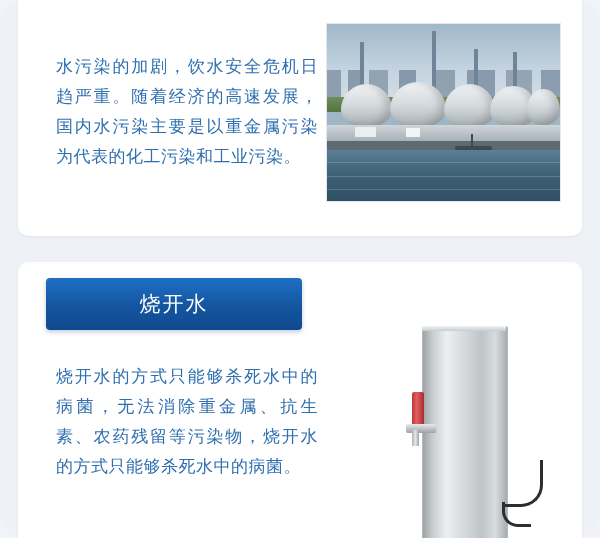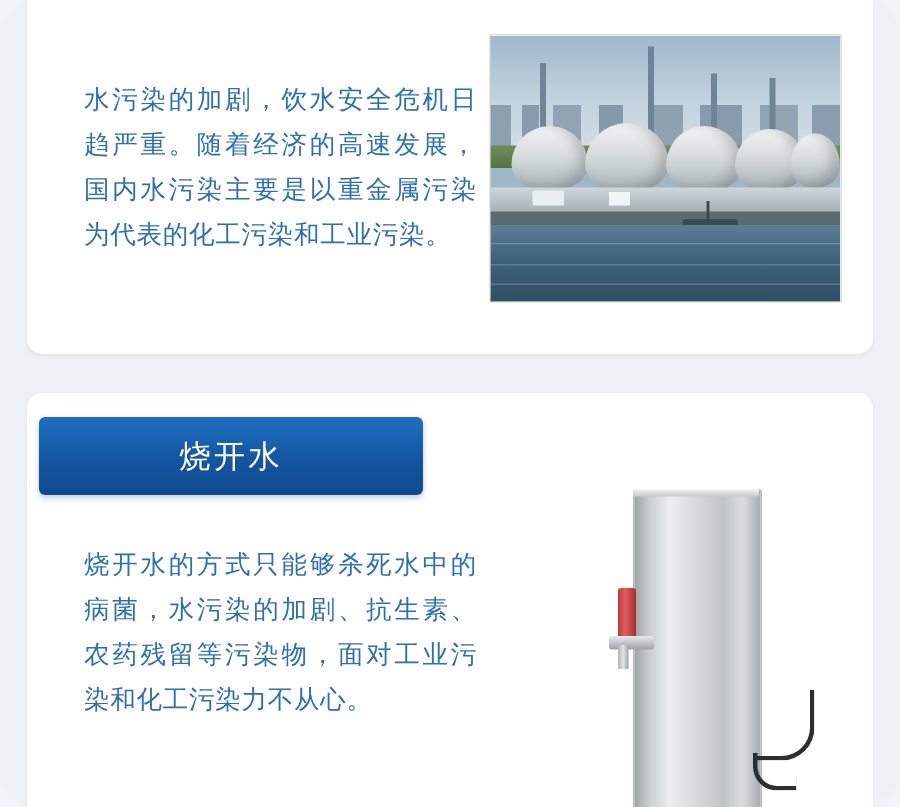--- a/index.html
+++ b/index.html
@@ -37,21 +37,21 @@
     height: 296px;
   }
   #card-2 {
     top: 262px;
     height: 290px;
   }
 
   
   .title-tab {
     position: absolute;
-    left: 8px;
+    left: 28px;
     width: 256px;
     height: 52px;
     background: linear-gradient(180deg, #1f6fc4 0%, #14559f 55%, #0f4a8f 100%);
     border-radius: 4px;
     box-shadow: 0 2px 4px rgba(10,50,100,0.25);
     display: flex;
     align-items: center;
     justify-content: center;
   }
   .title-tab .tab-text {
@@ -281,21 +281,21 @@
       <div class="p1-wave" style="top:86%"></div>
       <div class="p1-wave" style="top:93%"></div>
     </div>
   </div>
 
   <div class="card" id="card-2">
     <div class="title-tab" id="tab-2">
       <span class="tab-text">烧开水</span>
     </div>
 
-    <div class="body-text" id="text-2">烧开水的方式只能够杀死水中的病菌，水污染的加剧、抗生素、农药残留等污染物，面对工业污染和化工污染力不从心。</div>
+    <div class="body-text" id="text-2">烧开水的方式只能够杀死水中的病菌，无法消除重金属、抗生素、农药残留等污染物，烧开水的方式只能够杀死水中的病菌。</div>
 
     <div class="photo" id="photo-2">
       <div class="boiler-body"></div>
       <div class="boiler-top"></div>
       <div class="boiler-tap-stem"></div>
       <div class="boiler-tap-head"></div>
       <div class="boiler-tap-spout"></div>
       <div class="boiler-cable"></div>
       <div class="boiler-cable2"></div>
 

